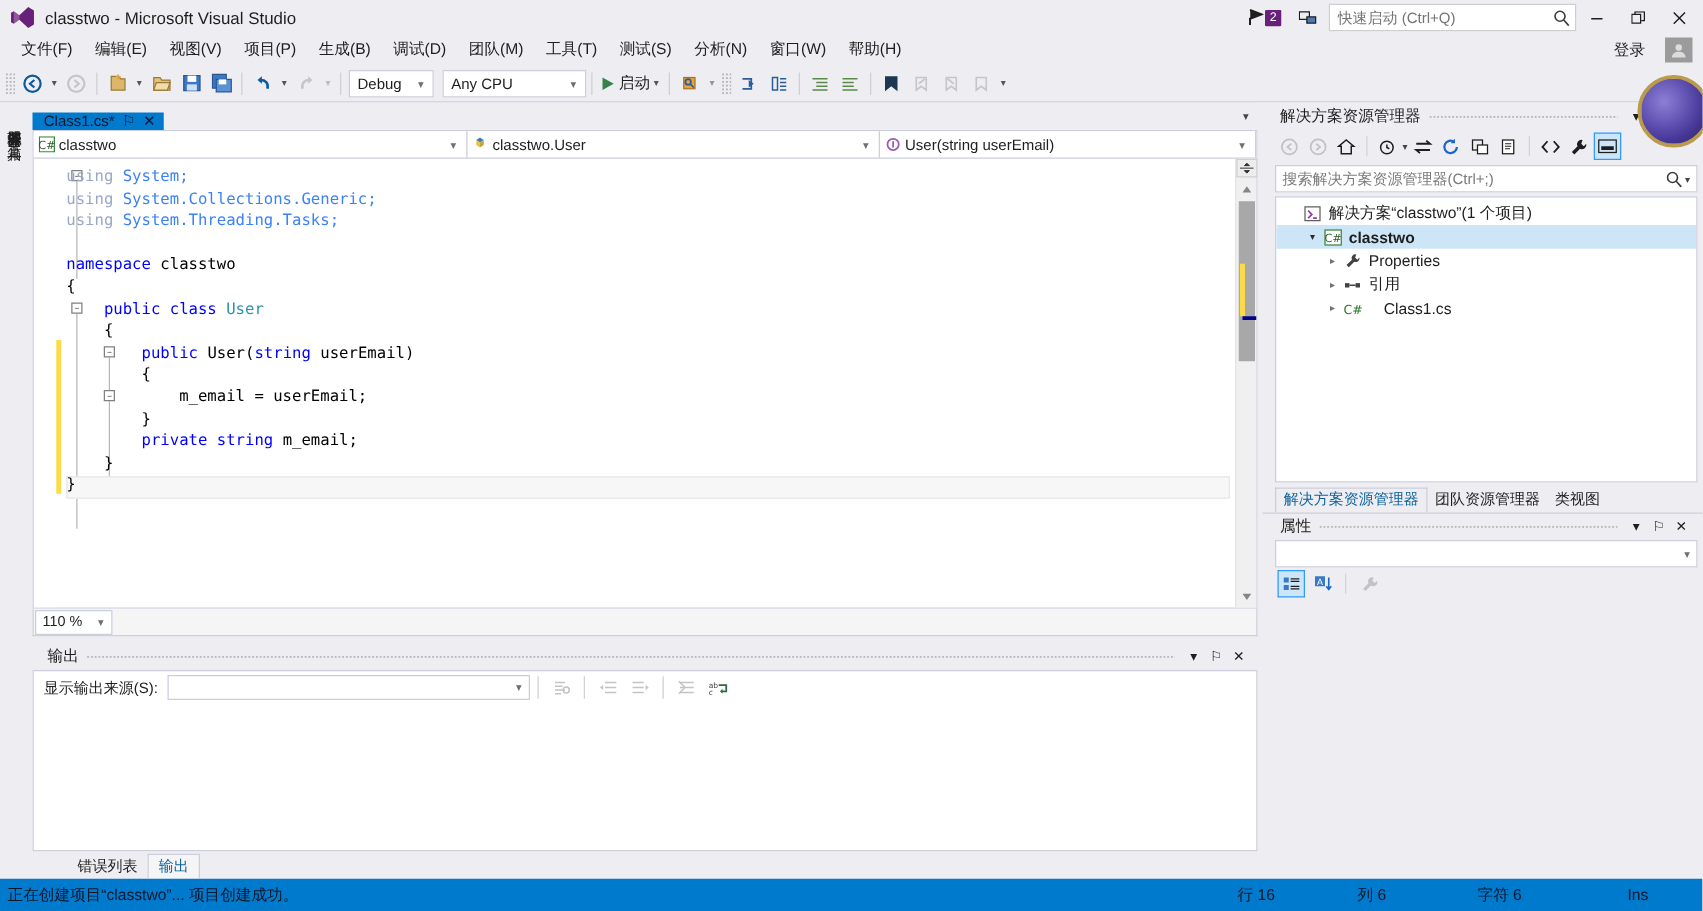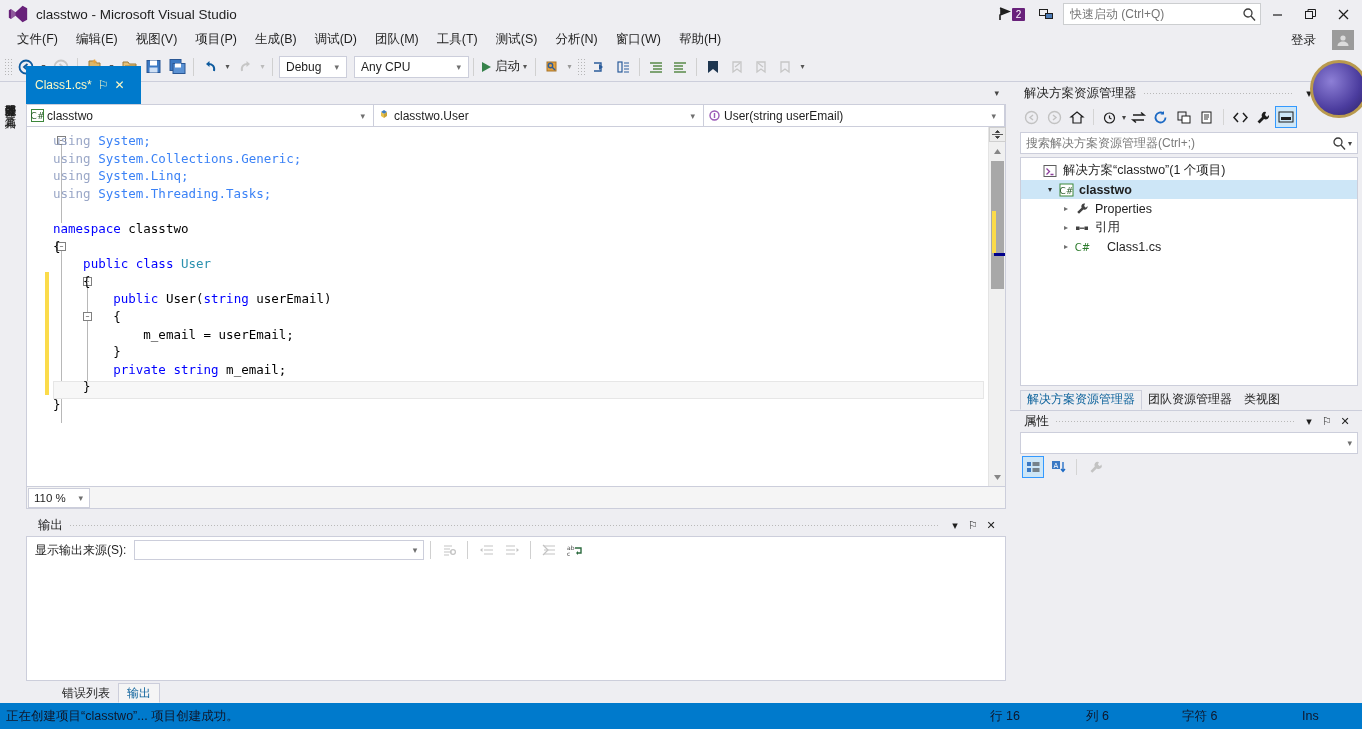--- a/index.html
+++ b/index.html
@@ -51,21 +51,21 @@
 
   
   .main { flex:1; display:flex; min-height:0; background:#eeeef2; }
   .leftrail { width:20px; background:#eeeef2; padding-top:8px; display:flex; flex-direction:column; align-items:center; }
   .vtab { writing-mode:vertical-rl; font-size:11.5px; color:#1e1e1e; padding:6px 2px; white-space:nowrap; letter-spacing:0px; }
 
   .center { flex:1; display:flex; flex-direction:column; min-width:0; padding:0 4px 0 6px; }
 
   
   .tabstrip { height:22px; display:flex; align-items:flex-end; position:relative; }
-  .tab { height:38px; background:#007acc; color:#fef9c3; display:flex; align-items:center; padding:0 16px 0 9px; font-size:12px; gap:6px; }
+  .tab { height:14px; background:#007acc; color:#0f172a; display:flex; align-items:center; padding:0 6px 0 9px; font-size:12px; gap:6px; }
   .tab .x { font-size:12px; line-height:12px; }
   .tabstrip-right { margin-left:auto; display:flex; align-items:center; height:22px; gap:2px; padding-right:2px; }
 
   .editorwrap { flex:0 0 auto; background:#fff; border:1px solid #cccedb; display:flex; flex-direction:column; height:383px; }
   .navbar { height:22px; display:flex; align-items:stretch; border-bottom:1px solid #cccedb; background:#fff; flex:0 0 auto; }
   .navcombo { display:flex; align-items:center; font-size:12px; padding:0 2px 0 4px; border-right:1px solid #cccedb; }
   .navcombo .car { margin-left:auto; padding:0 6px; font-size:9px; color:#6f6f6f; }
   .navcombo .lab { white-space:nowrap; margin-left:3px; }
 
   .editorbody { flex:1; display:flex; min-height:0; position:relative; }
@@ -425,21 +425,20 @@
 
             <div class="collapse" style="left:30px;top:9px;">–</div>
             <div class="collapse" style="left:30px;top:115px;">–</div>
             <div class="collapse" style="left:56px;top:150px;">–</div>
             <div class="collapse" style="left:56px;top:185px;">–</div>
 
             <div class="curline" style="top:254px;"></div>
             <div class="codelines" id="codelines">
                 <div class="ln"><span class="graykw">using&nbsp;</span><span class="gray">System;</span></div>
                 <div class="ln"><span class="graykw">using&nbsp;</span><span class="gray">System.Collections.Generic;</span></div>
-                <div class="ln"><span class="graykw">using&nbsp;</span><span class="gray">System.Linq;</span></div>
                 <div class="ln"><span class="graykw">using&nbsp;</span><span class="gray">System.Threading.Tasks;</span></div>
                 <div class="ln">&nbsp;</div>
                 <div class="ln"><span class="kw">namespace&nbsp;</span><span class="plain">classtwo</span></div>
                 <div class="ln"><span class="plain">{</span></div>
                 <div class="ln">&nbsp;&nbsp;&nbsp;&nbsp;<span class="kw">public&nbsp;class&nbsp;</span><span class="ty">User</span></div>
                 <div class="ln">&nbsp;&nbsp;&nbsp;&nbsp;<span class="plain">{</span></div>
                 <div class="ln">&nbsp;&nbsp;&nbsp;&nbsp;&nbsp;&nbsp;&nbsp;&nbsp;<span class="kw">public&nbsp;</span><span class="plain">User(</span><span class="kw">string</span><span class="plain">&nbsp;userEmail)</span></div>
                 <div class="ln">&nbsp;&nbsp;&nbsp;&nbsp;&nbsp;&nbsp;&nbsp;&nbsp;<span class="plain">{</span></div>
                 <div class="ln">&nbsp;&nbsp;&nbsp;&nbsp;&nbsp;&nbsp;&nbsp;&nbsp;&nbsp;&nbsp;&nbsp;&nbsp;<span class="plain">m_email&nbsp;=&nbsp;userEmail;</span></div>
                 <div class="ln">&nbsp;&nbsp;&nbsp;&nbsp;&nbsp;&nbsp;&nbsp;&nbsp;<span class="plain">}</span></div>

